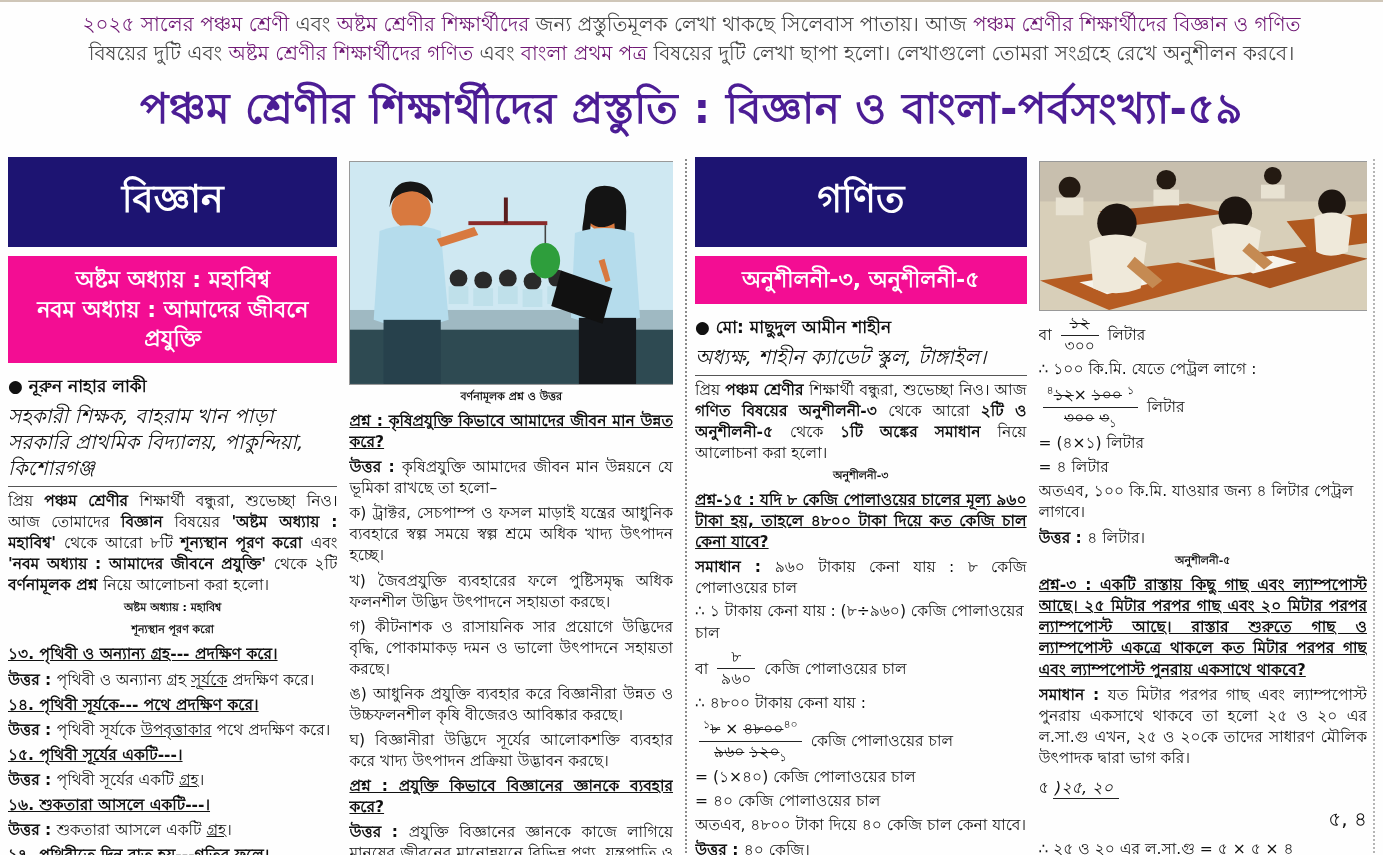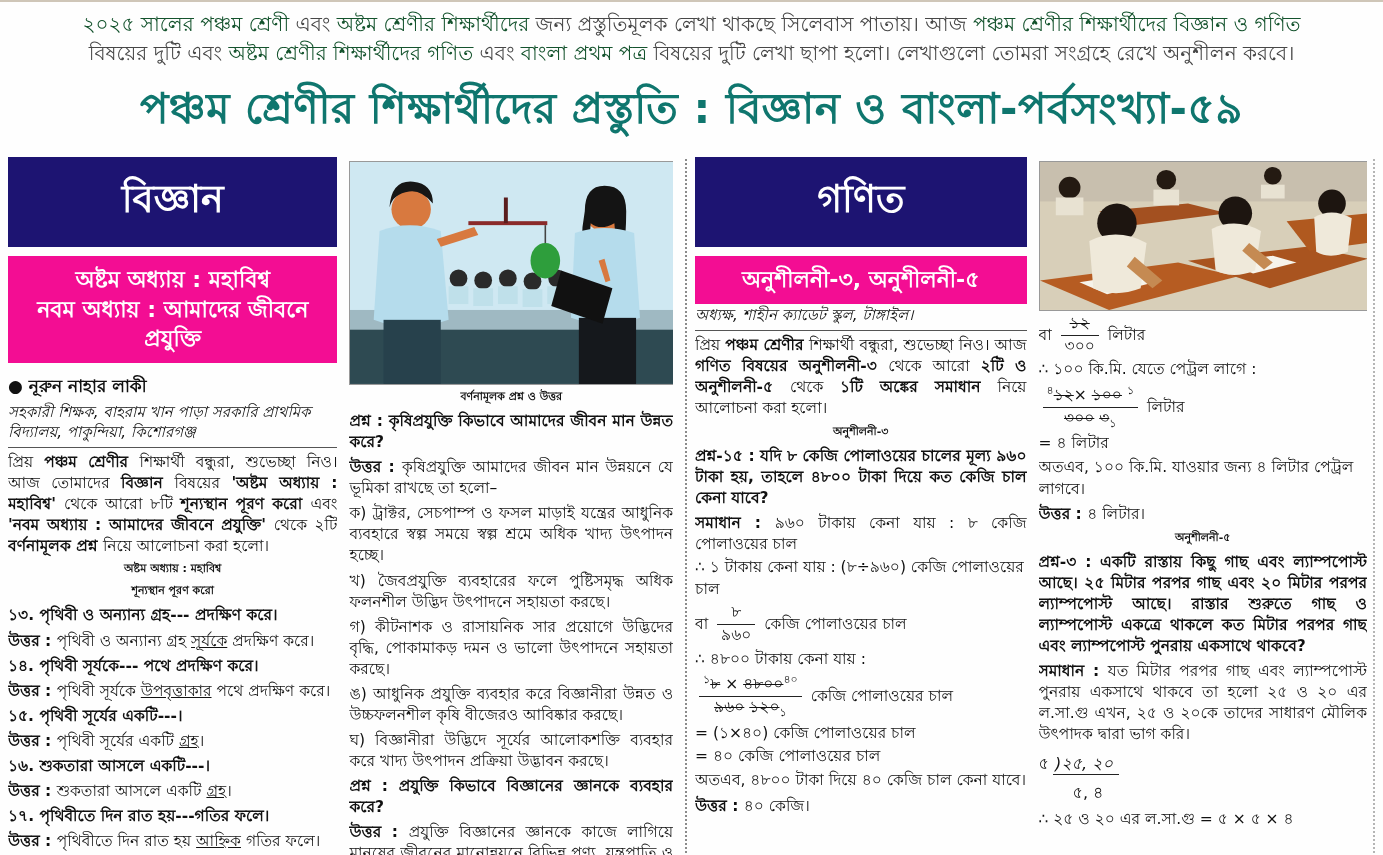--- a/index.html
+++ b/index.html
@@ -1,57 +1,57 @@
 <!DOCTYPE html>
 <html><head>
 <meta charset="utf-8">
 <style>
   html,body{margin:0;padding:0;background:#e9e9e9;}
   .page{width:1383px;height:855px;background:#fefefe;position:relative;overflow:hidden;
         font-family:"DejaVu Sans",sans-serif;color:#111;border-top:2px solid #cfc6b8;}
   
   .topstrip{text-align:center;padding:8px 34px 0 34px;font-size:20px;line-height:1.45;color:#474747;}
-  .topstrip .seg-b{color:#14532d;}
-  
-  .main-title{text-align:center;color:#0f766e;font-weight:bold;font-size:42px;padding:8px 0 10px 0;letter-spacing:.5px;}
+  .topstrip .seg-b{color:#701a75;}
+  
+  .main-title{text-align:center;color:#4c1d95;font-weight:bold;font-size:42px;padding:8px 0 10px 0;letter-spacing:.5px;}
   
   .columns{display:flex;align-items:stretch;padding:0 8px;height:700px;}
   .col{overflow:hidden;}
   .col1{width:334px;}
   .col2{width:328px;margin-left:12px;}
   .col3{width:336px;}
   .col4{width:333px;margin-left:12px;}
   .vdiv{border-left:2px dotted #8a8a8a;margin:2px 8px 0 12px;}
   .vdiv-end{border-left:2px dotted #b5b5b5;margin:2px 0 0 6px;}
   
   .section-head{background:#1d1472;color:#fff;text-align:center;font-weight:bold;
                 font-size:38px;padding:12px 0 14px 0;}
   .section-sub{background:#f30d93;color:#fff;text-align:center;font-weight:bold;
                font-size:22px;line-height:1.35;padding:9px 4px;margin-top:9px;}
   .author{font-weight:bold;font-size:17px;margin-top:10px;}
-  .affil{font-style:italic;font-size:15px;line-height:1.3;padding-bottom:5px;border-bottom:1px solid #555;margin-top:2px;}
+  .affil{font-style:italic;font-size:20px;line-height:1.3;padding-bottom:5px;border-bottom:1px solid #555;margin-top:2px;}
   .para{font-size:15.5px;line-height:1.36;text-align:justify;margin-top:4px;}
   .para .seg-b{font-weight:bold;}
   .para .seg-u{text-decoration:underline;}
   .center-bold{font-weight:bold;text-align:center;font-size:11px;margin-top:3px;}
-  .q{font-weight:bold;}
+  .q{font-weight:bold;text-decoration:underline;}
   
   .figure{border:1px solid #999;display:block;width:100%;}
   .fig-wrap{margin-top:4px;}
   
   .mathline{font-size:15.5px;line-height:1.4;margin-top:2px;}
   .frac{display:inline-block;vertical-align:middle;text-align:center;margin:0 4px;}
   .frac .num{display:block;border-bottom:1.5px solid #222;padding:0 4px;}
   .frac .den{display:block;padding:0 4px;}
   .strike{text-decoration:line-through;}
   .csup{font-size:11px;vertical-align:super;}
   .csub{font-size:11px;vertical-align:sub;}
   .division{font-size:16px;margin-top:6px;}
   .division .dividend{border-bottom:1.5px solid #222;padding:0 6px 1px 2px;margin-left:4px;font-style:italic;}
-  .division-result{font-size:16px;margin-left:34px;margin-top:2px;}
+  .division-result{font-size:20px;margin-left:34px;margin-top:2px;text-align:right;}
 </style>
 </head>
 <body>
 
 <div class="page">
 
   <div class="topstrip">
     <div><span class="seg-b">২০২৫ সালের </span><span class="seg-b"> পঞ্চম শ্রেণী </span><span>এবং </span><span class="seg-b">অষ্টম শ্রেণীর শিক্ষার্থীদের </span><span>জন্য প্রস্তুতিমূলক লেখা থাকছে সিলেবাস পাতায়। আজ </span><span class="seg-b">পঞ্চম শ্রেণীর  শিক্ষার্থীদের বিজ্ঞান ও গণিত</span></div>
     <div><span>বিষয়ের দুটি এবং </span><span class="seg-b">অষ্টম শ্রেণীর শিক্ষার্থীদের গণিত </span><span>এবং </span><span class="seg-b">বাংলা প্রথম পত্র </span><span>বিষয়ের দুটি লেখা ছাপা হলো। লেখাগুলো তোমরা সংগ্রহে রেখে অনুশীলন করবে।</span></div>
   </div>
@@ -132,20 +132,21 @@
       <div class="para">ঘ) বিজ্ঞানীরা উদ্ভিদে সূর্যের আলোকশক্তি ব্যবহার করে খাদ্য উৎপাদন প্রক্রিয়া উদ্ভাবন করছে।</div>
       <div class="para q">প্রশ্ন : প্রযুক্তি কিভাবে বিজ্ঞানের জ্ঞানকে ব্যবহার করে?</div>
       <div class="para"><span class="seg-b">উত্তর : </span><span>প্রযুক্তি বিজ্ঞানের জ্ঞানকে কাজে লাগিয়ে মানুষের জীবনের মানোন্নয়নে বিভিন্ন পণ্য, যন্ত্রপাতি ও পদ্ধতির উদ্ভাবন করে। যেমন– বিজ্ঞানীরা বিদ্যুৎ নিয়ে গবেষণা করে এ সম্পর্কে আমাদের জ্ঞান সৃষ্টি করেন। বিজ্ঞানীরা প্রযুক্তির এই বৈজ্ঞানিক জ্ঞান ব্যবহার করে রেফ্রিজারেটর, টেলিভিশন, মোবাইল ও বৈদ্যুতিক বাতি ইত্যাদি যন্ত্র উদ্ভাবন করে।</span></div>
     </div>
 
     <div class="vdiv"></div>
 
     <div class="col col3">
       <div class="section-head">গণিত</div>
       <div class="section-sub">অনুশীলনী-৩, অনুশীলনী-৫</div>
+      <div class="author">● মো: মাছুদুল আমীন শাহীন</div>
       <div class="affil">অধ্যক্ষ, শাহীন ক্যাডেট স্কুল, টাঙ্গাইল।</div>
       <div class="para"><span>প্রিয় </span><span class="seg-b">পঞ্চম শ্রেণীর </span><span>শিক্ষার্থী বন্ধুরা, শুভেচ্ছা নিও। আজ </span><span class="seg-b">গণিত বিষয়ের অনুশীলনী-৩ </span><span>থেকে আরো </span><span class="seg-b">২টি ও অনুশীলনী-৫ </span><span>থেকে  </span><span class="seg-b">১টি অঙ্কের সমাধান </span><span>নিয়ে আলোচনা করা হলো।</span></div>
       <div class="center-bold">অনুশীলনী-৩</div>
 
       <div class="para q">প্রশ্ন-১৫ : যদি ৮ কেজি পোলাওয়ের চালের মূল্য ৯৬০ টাকা হয়, তাহলে ৪৮০০ টাকা দিয়ে কত কেজি চাল কেনা যাবে?</div>
       <div class="para"><span class="seg-b">সমাধান : </span><span>৯৬০ টাকায় কেনা যায় : ৮ কেজি পোলাওয়ের চাল</span></div>
       <div class="mathline">∴ ১ টাকায় কেনা যায় : (৮÷৯৬০) কেজি পোলাওয়ের চাল</div>
       <div class="mathline">
         <span>বা</span>
         <span class="frac">
@@ -217,20 +218,21 @@
         <span>লিটার</span>
       </div>
       <div class="mathline">∴ ১০০ কি.মি. যেতে পেট্রল লাগে :</div>
       <div class="mathline">
         <span class="frac">
           <span class="num"><span class="csup">৪</span><span class="strike">১২</span><span>×</span> <span class="strike">১০০</span> <span class="csup">১</span></span>
           <span class="den"><span class="strike">৩০০</span> <span class="strike">৩</span><span class="csub">১</span></span>
         </span>
         <span>লিটার</span>
       </div>
+      <div class="mathline">= (৪×১) লিটার</div>
       <div class="mathline">= ৪ লিটার</div>
       <div class="mathline">অতএব, ১০০ কি.মি. যাওয়ার জন্য ৪ লিটার পেট্রল লাগবে।</div>
       <div class="para"><span class="seg-b">উত্তর : </span><span>৪ লিটার।</span></div>
 
       <div class="center-bold">অনুশীলনী-৫</div>
       <div class="para q">প্রশ্ন-৩ : একটি রাস্তায় কিছু গাছ এবং ল্যাম্পপোস্ট আছে। ২৫ মিটার পরপর গাছ এবং ২০ মিটার পরপর ল্যাম্পপোস্ট আছে। রাস্তার শুরুতে গাছ ও ল্যাম্পপোস্ট একত্রে থাকলে কত মিটার পরপর গাছ এবং ল্যাম্পপোস্ট পুনরায় একসাথে থাকবে?</div>
       <div class="para"><span class="seg-b">সমাধান : </span><span>যত মিটার পরপর গাছ এবং ল্যাম্পপোস্ট পুনরায় একসাথে থাকবে তা হলো ২৫ ও ২০ এর ল.সা.গু এখন, ২৫ ও ২০কে তাদের সাধারণ মৌলিক উৎপাদক দ্বারা ভাগ করি।</span></div>
 
       <div class="division">
         <span class="divisor">৫</span><span class="dividend">)২৫, ২০</span>

